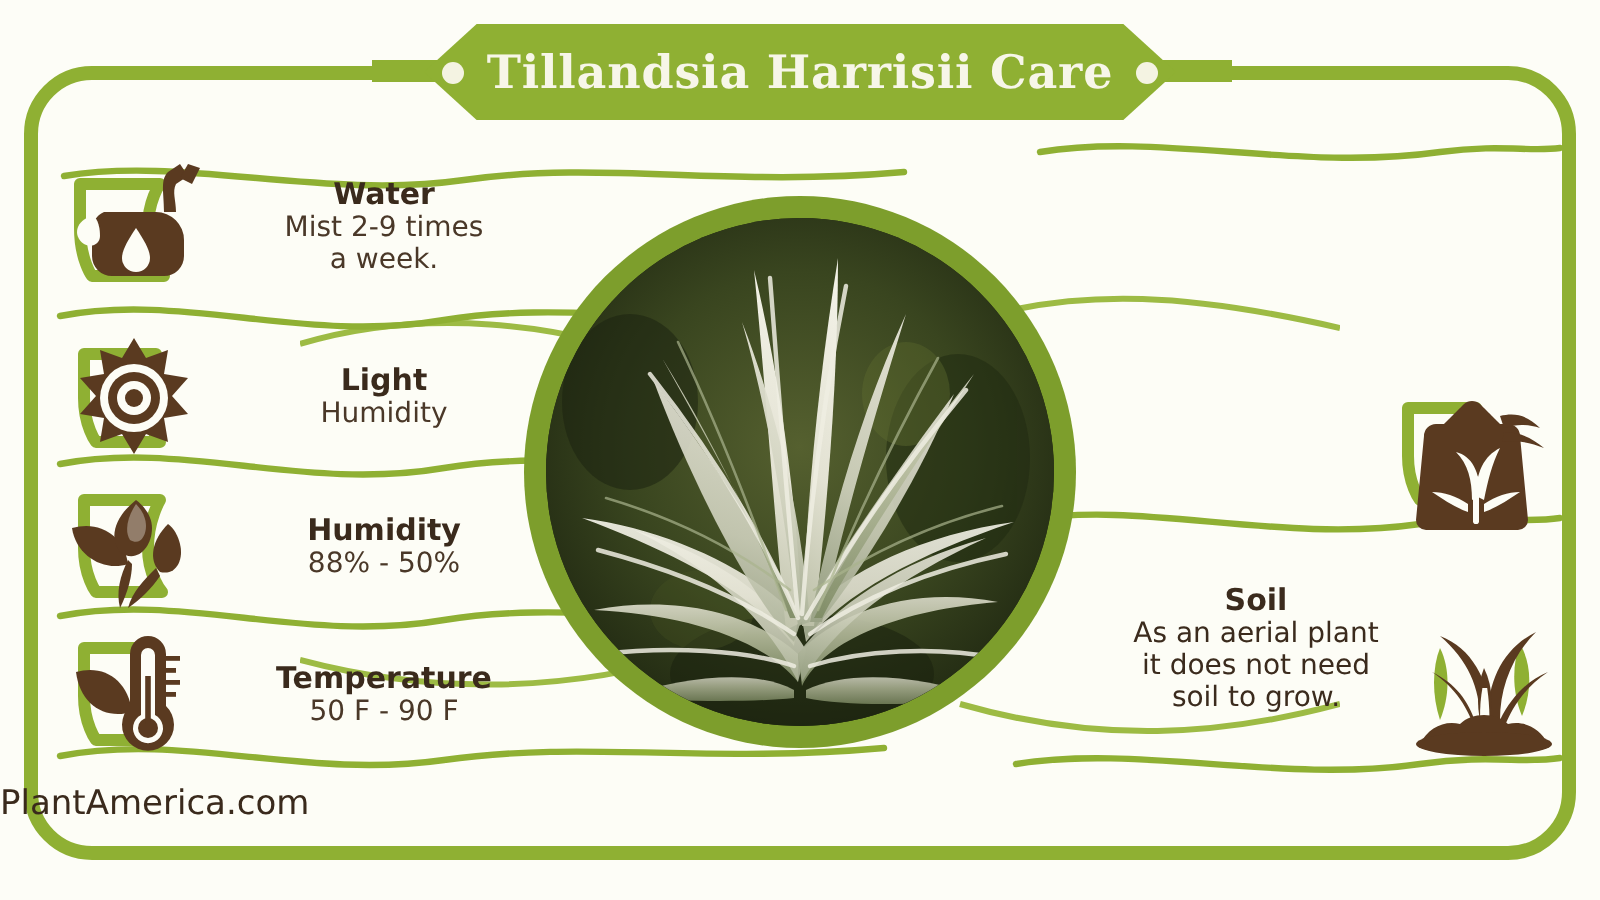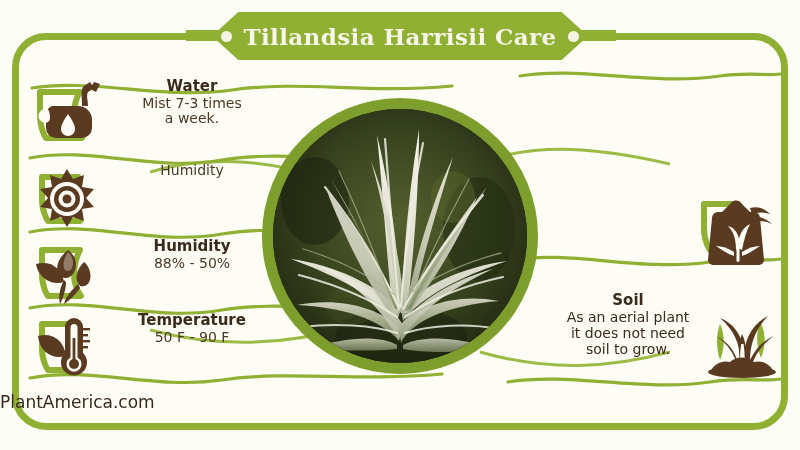--- a/index.html
+++ b/index.html
@@ -121,20 +121,21 @@
     position: absolute;
     z-index: 3;
     pointer-events: none;
   }
 
   
   .item {
     position: absolute;
     z-index: 5;
     display: flex;
+    align-items: center;
   }
   .item.left  { left: 30px;  width: 250px; }
 
   .icon-box {
     width: 74px;
     height: 72px;
     flex: 0 0 auto;
     position: relative;
   }
   .icon-box svg { display: block; width: 100%; height: 100%; }
@@ -310,37 +311,38 @@
         <path d="M10,14 H50 C50,14 44,22 44,36 C44,52 52,60 52,60 H16 C16,60 10,52 10,36 Z" fill="none" stroke="#8fb033" stroke-width="6" stroke-linejoin="round"></path>
         <path d="M22,28 h26 a14,14 0 0 1 14,14 v8 a10,10 0 0 1 -10,10 h-26 a10,10 0 0 1 -10,-10 v-12 a10,10 0 0 1 6,-10 z" fill="#5a3a20"></path>
         <path d="M52,28 C52,18 50,12 54,8 L60,4 L64,10 L58,14 C56,18 58,22 58,28 Z" fill="#5a3a20"></path>
         <path d="M64,4 l6,2 l-4,8 l-6,-3 z" fill="#5a3a20"></path>
         <path d="M16,30 C8,32 6,40 12,44 C16,46 20,44 20,40 C20,34 18,30 16,30 Z" fill="#fdfdf6"></path>
         <path d="M38,36 C34,42 31,47 31,51 a7,7 0 0 0 14,0 C45,47 42,42 38,36 Z" fill="#fdfdf6"></path>
       </svg>
     </div>
     <div class="txt">
       <span class="hd">Water</span>
-      <span class="bd">Mist 7-3 times
+      <span class="bd">Mist 2-9 times
 a week.</span>
     </div>
   </div>
 
   <div class="item left" style="top:163px;">
     <div class="icon-box">
       <svg viewBox="0 0 74 72">
         <path d="M12,14 H48 C48,14 43,22 43,36 C43,50 50,58 50,58 H18 C18,58 12,50 12,36 Z" fill="none" stroke="#8fb033" stroke-width="6" stroke-linejoin="round"></path>
         <path d="M37,6 l6,10 l11,-4 l-2,12 l12,2 l-8,9 l8,9 l-12,2 l2,12 l-11,-4 l-6,10 l-6,-10 l-11,4 l2,-12 l-12,-2 l8,-9 l-8,-9 l12,-2 l-2,-12 l11,4 Z" fill="#5a3a20"></path>
         <circle cx="37" cy="36" r="17" fill="#fdfdf6"></circle>
         <circle cx="37" cy="36" r="13" fill="#5a3a20"></circle>
         <circle cx="37" cy="36" r="8.5" fill="#fdfdf6"></circle>
         <circle cx="37" cy="36" r="4.5" fill="#5a3a20"></circle>
       </svg>
     </div>
     <div class="txt">
+      <span class="hd">Light</span>
       <span class="bd">Humidity</span>
     </div>
   </div>
 
   <div class="item left" style="top:238px;">
     <div class="icon-box">
       <svg viewBox="0 0 74 72">
         <path d="M12,12 H50 C50,12 44,22 44,36 C44,50 51,58 51,58 H18 C18,58 12,50 12,36 Z" fill="none" stroke="#8fb033" stroke-width="6" stroke-linejoin="round"></path>
         <path d="M6,26 C20,22 32,30 34,44 C22,48 8,40 6,26 Z" fill="#5a3a20"></path>
         <path d="M38,12 C28,20 24,30 30,38 C38,44 46,36 46,26 C46,20 42,15 38,12 Z" fill="#5a3a20"></path>

